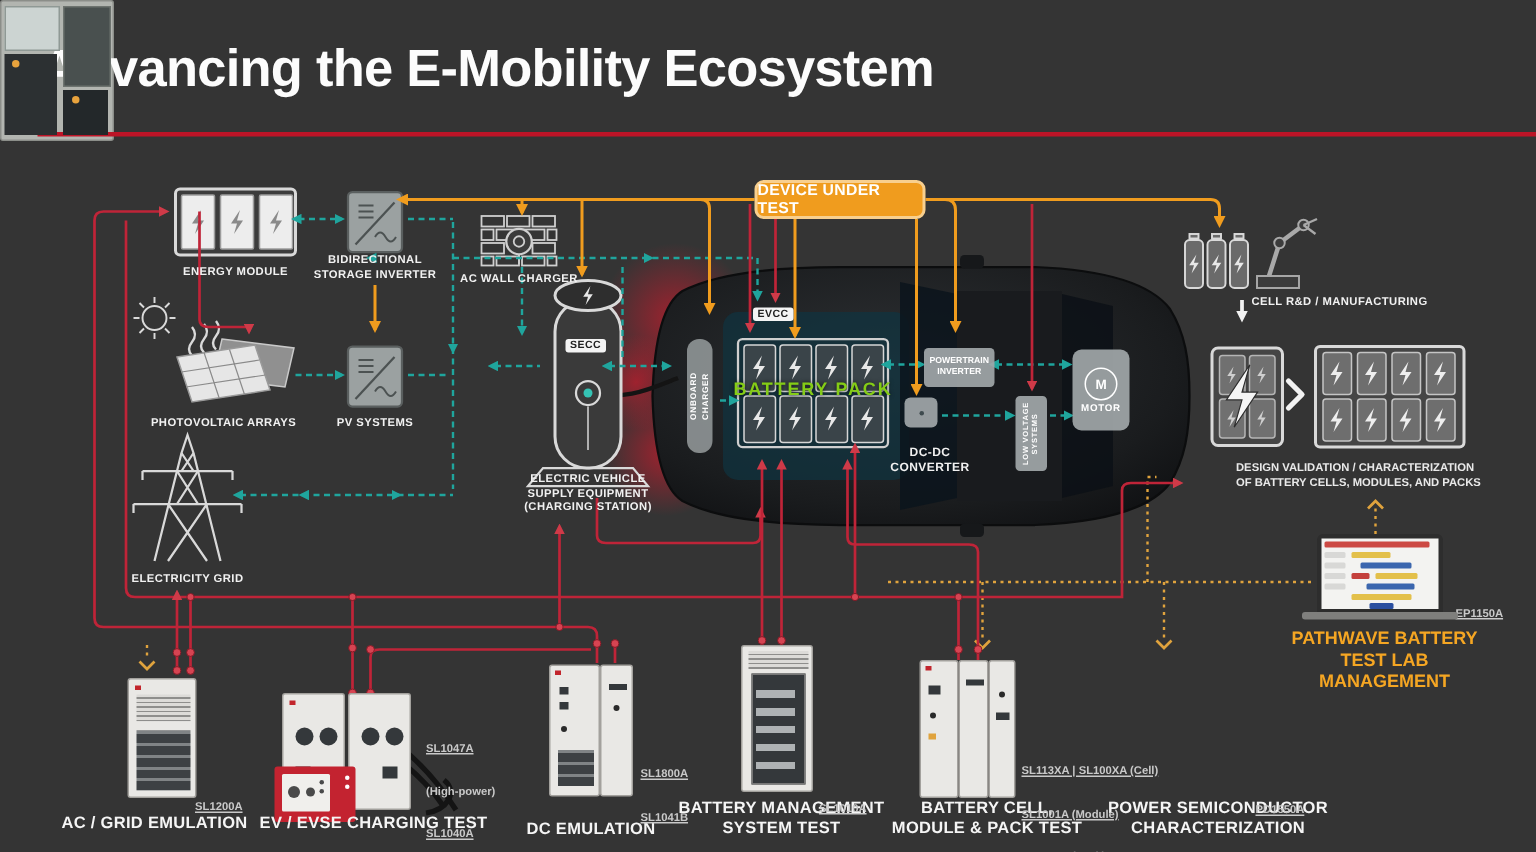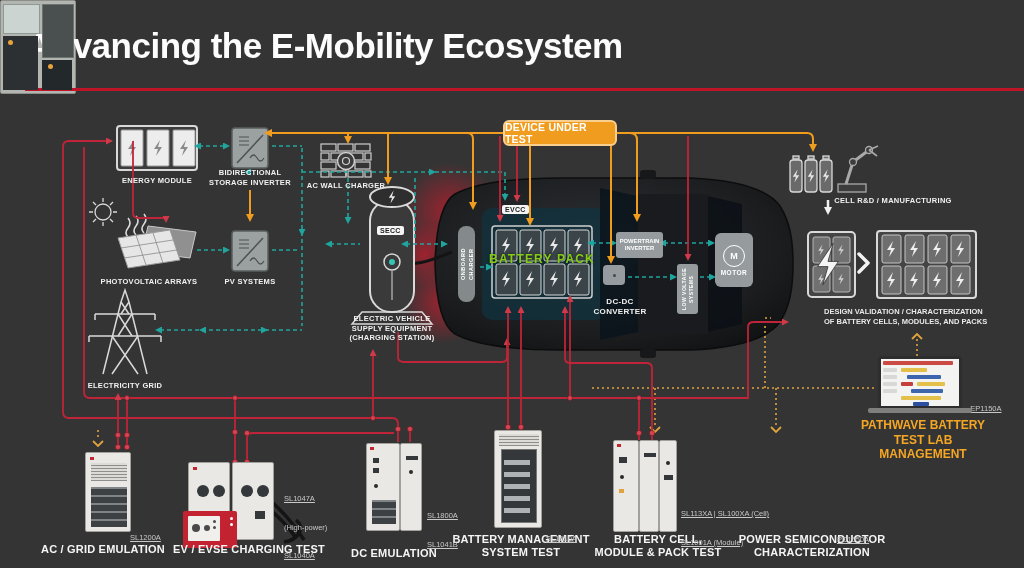--- a/index.html
+++ b/index.html
@@ -7,21 +7,21 @@
     overflow:hidden;font-family:"Liberation Sans",sans-serif;}
   .abs{position:absolute;}
   .title{left:27px;top:26px;font-size:35px;font-weight:bold;color:#fcfcfc;letter-spacing:-0.5px;}
   .rule{left:25px;top:88px;width:999px;height:3px;background:var(--red,#bd1427);}
   svg.layer{position:absolute;left:0;top:0;z-index:1;}
   .lbl{color:var(--label,#f1f1f1);font-weight:bold;font-size:7.5px;letter-spacing:.3px;
     white-space:pre-line;text-align:center;line-height:9.5px;z-index:3;}
   .lbl.ctr{transform:translateX(-50%);}
   .st-title{color:#f5f5f5;font-weight:bold;font-size:11px;letter-spacing:.2px;white-space:pre-line;
     text-align:center;line-height:13px;transform:translateX(-50%);z-index:3;}
-  .models{z-index:3;font-size:7.5px;color:var(--model,#c9c9c9);font-weight:normal;line-height:9.5px;white-space:pre;}
+  .models{z-index:3;font-size:7.5px;color:var(--model,#c9c9c9);font-weight:bold;line-height:9.5px;white-space:pre;}
   .models .u{text-decoration:underline;cursor:pointer;}
   .badge{left:503px;top:120px;width:114px;height:26px;background:var(--orange,#f09c1e);
     border:2px solid #f8cf8e;border-radius:6px;color:#fff;font-weight:bold;font-size:10.5px;
     display:flex;align-items:center;justify-content:center;z-index:4;box-sizing:border-box;letter-spacing:.2px;}
   .tagbox{background:#f4f4f4;color:#222;font-weight:bold;font-size:7px;padding:1px 3px;
     border-radius:2px;z-index:4;letter-spacing:.3px;}
   .comp{background:rgba(161,167,169,.92);color:#fff;border-radius:3px;font-weight:bold;
     display:flex;align-items:center;justify-content:center;text-align:center;z-index:3;box-sizing:border-box;}
   .vtext{writing-mode:vertical-rl;transform:rotate(180deg);white-space:pre-line;line-height:8px;letter-spacing:.5px;}
   .bp-text{left:542px;top:252px;transform:translateX(-50%);color:#84cc16;font-weight:bold;

